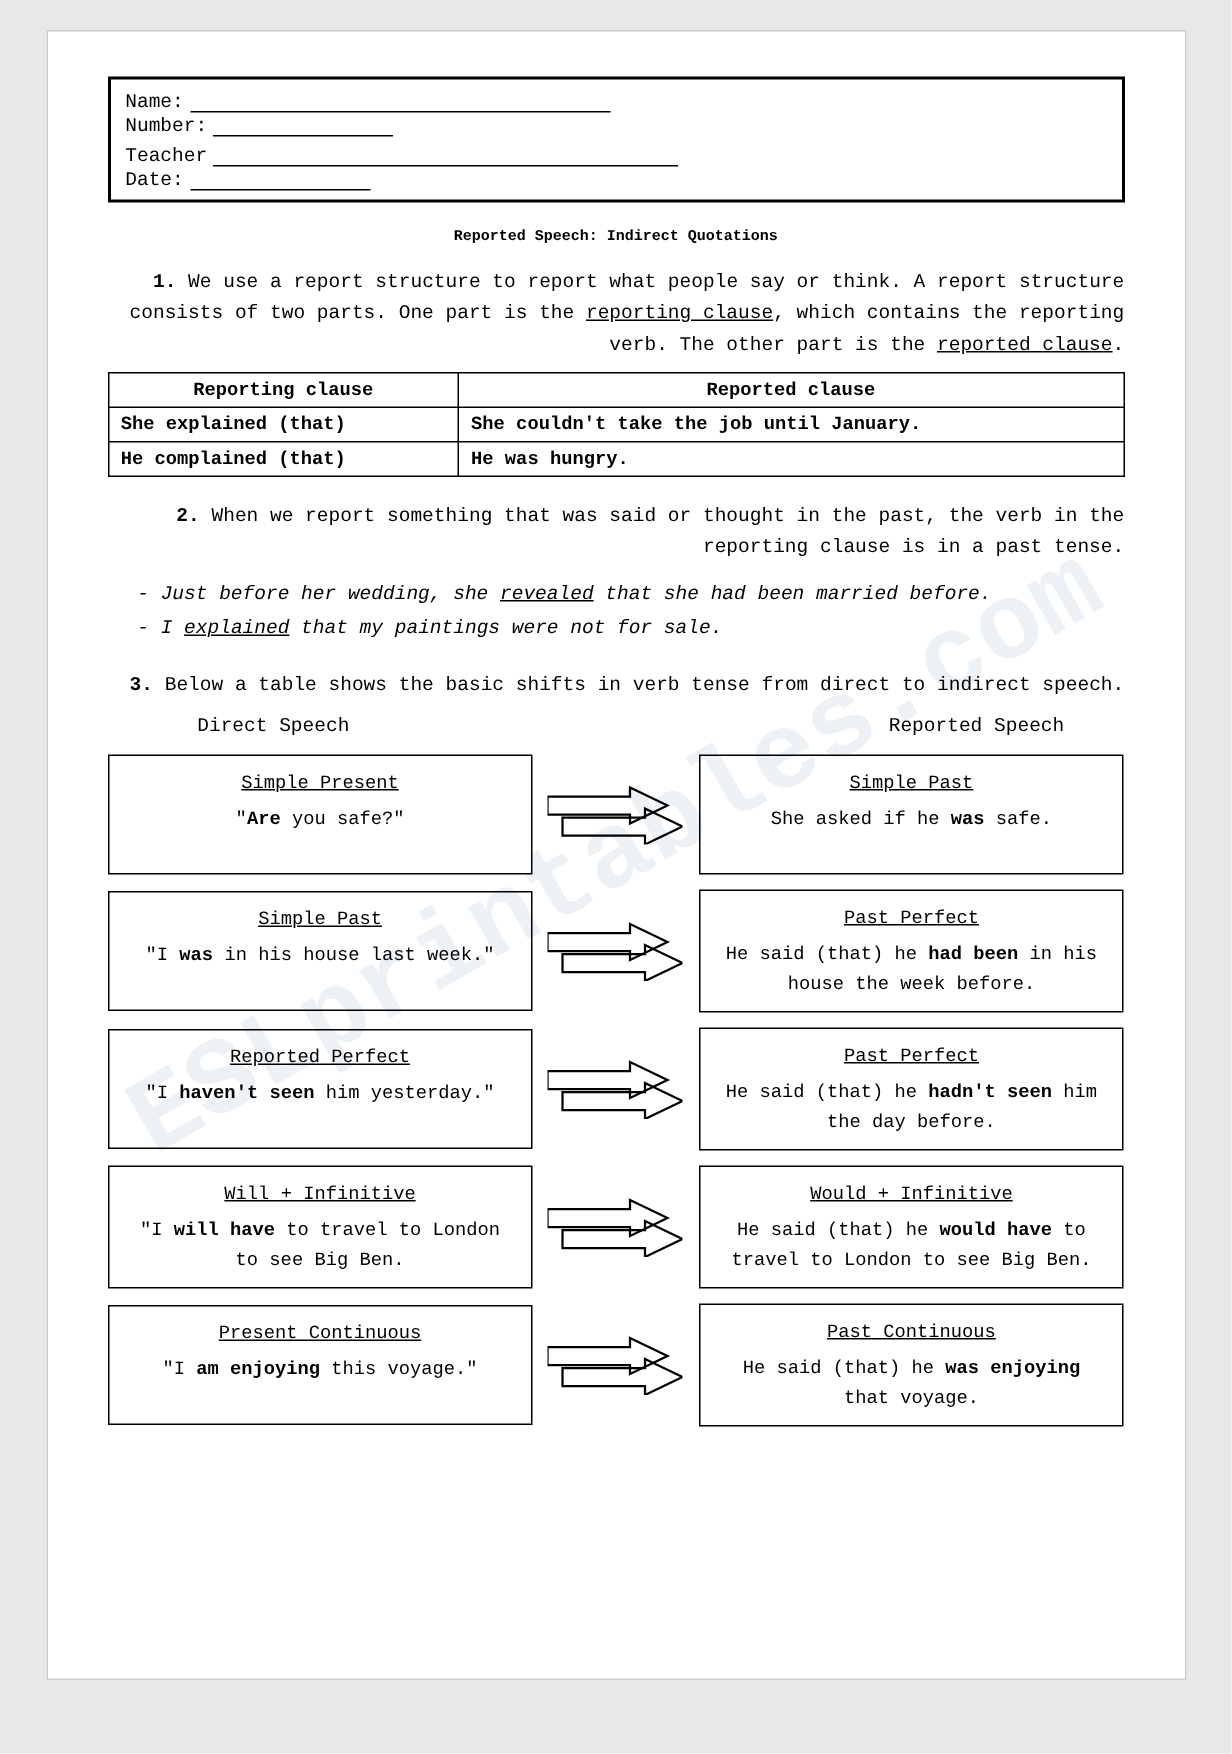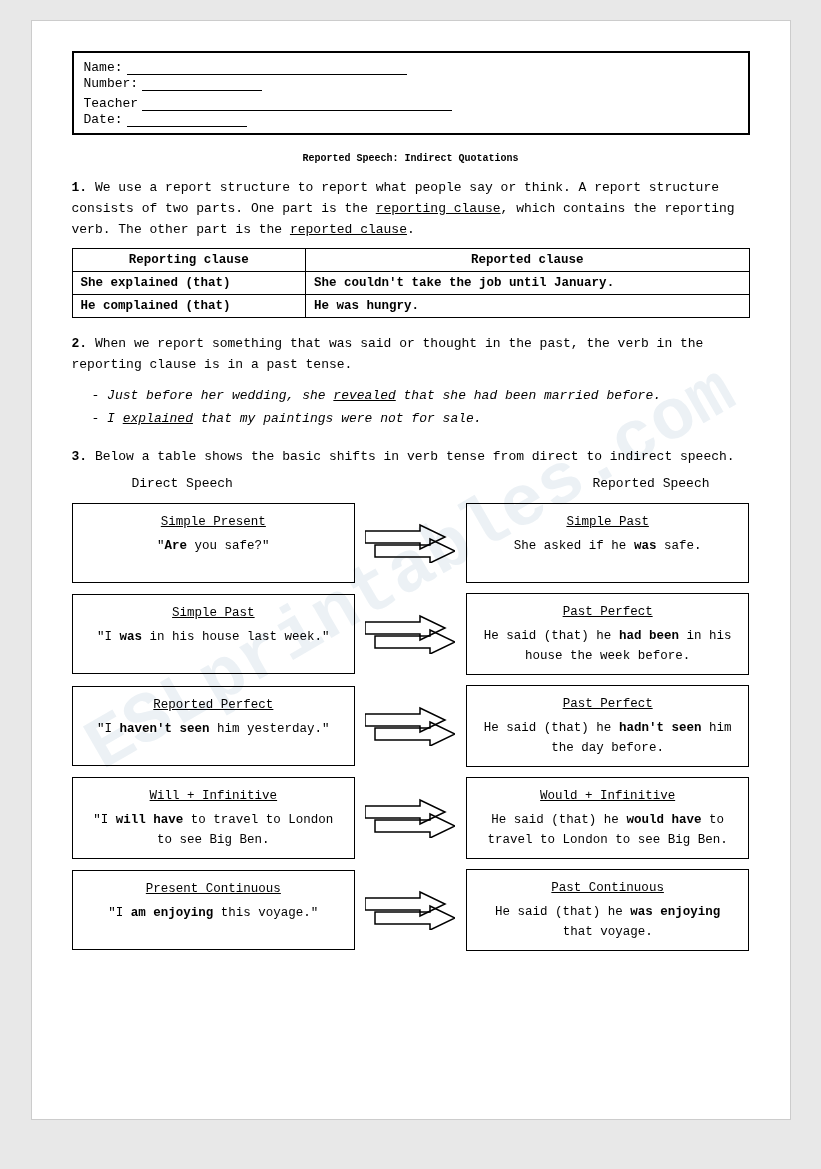--- a/index.html
+++ b/index.html
@@ -72,21 +72,21 @@
     .page-title {
       text-align: center;
       font-weight: bold;
       font-size: 10px;
       margin-bottom: 14px;
     }
 
     
     .section { margin-bottom: 16px; }
     .section-number { font-weight: bold; }
-    .section-text { line-height: 1.6; margin-bottom: 8px; }
+    .section-text { line-height: 1.6; margin-bottom: 8px; text-align: right; }
 
     
     u { text-decoration: underline; }
 
     
     .report-table {
       width: 100%;
       border-collapse: collapse;
       margin-top: 6px;
       font-size: 12.5px;

